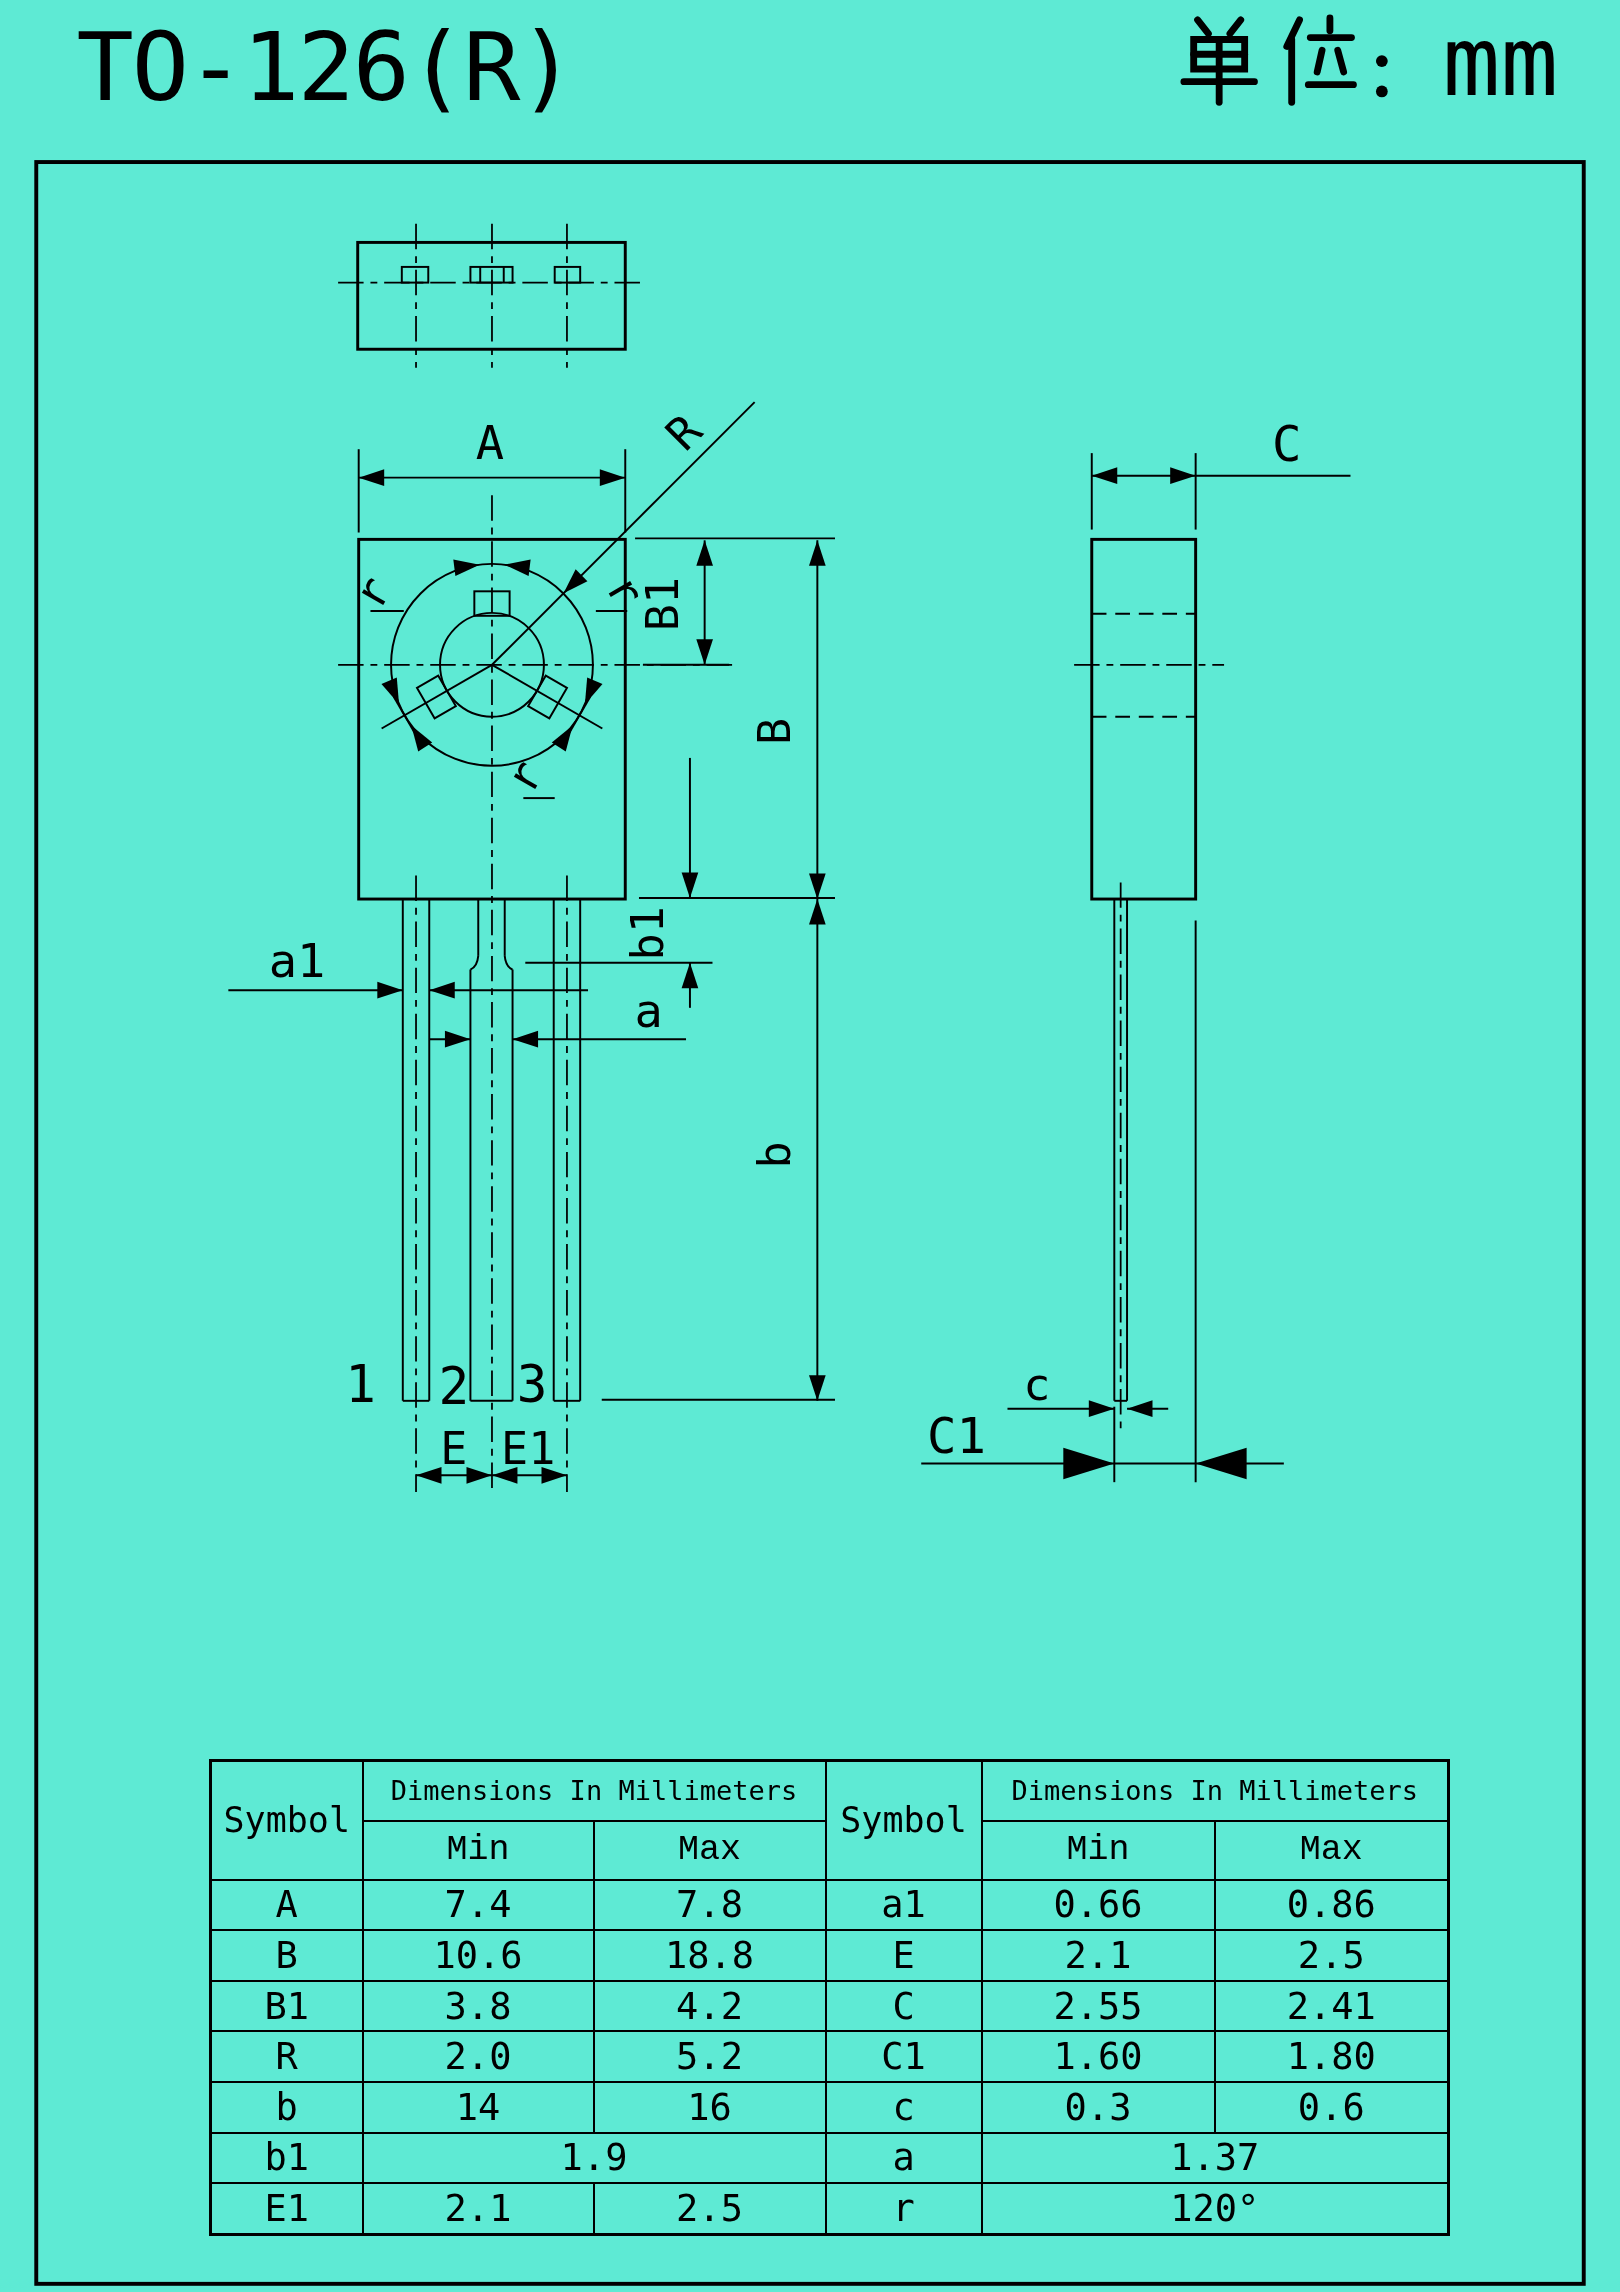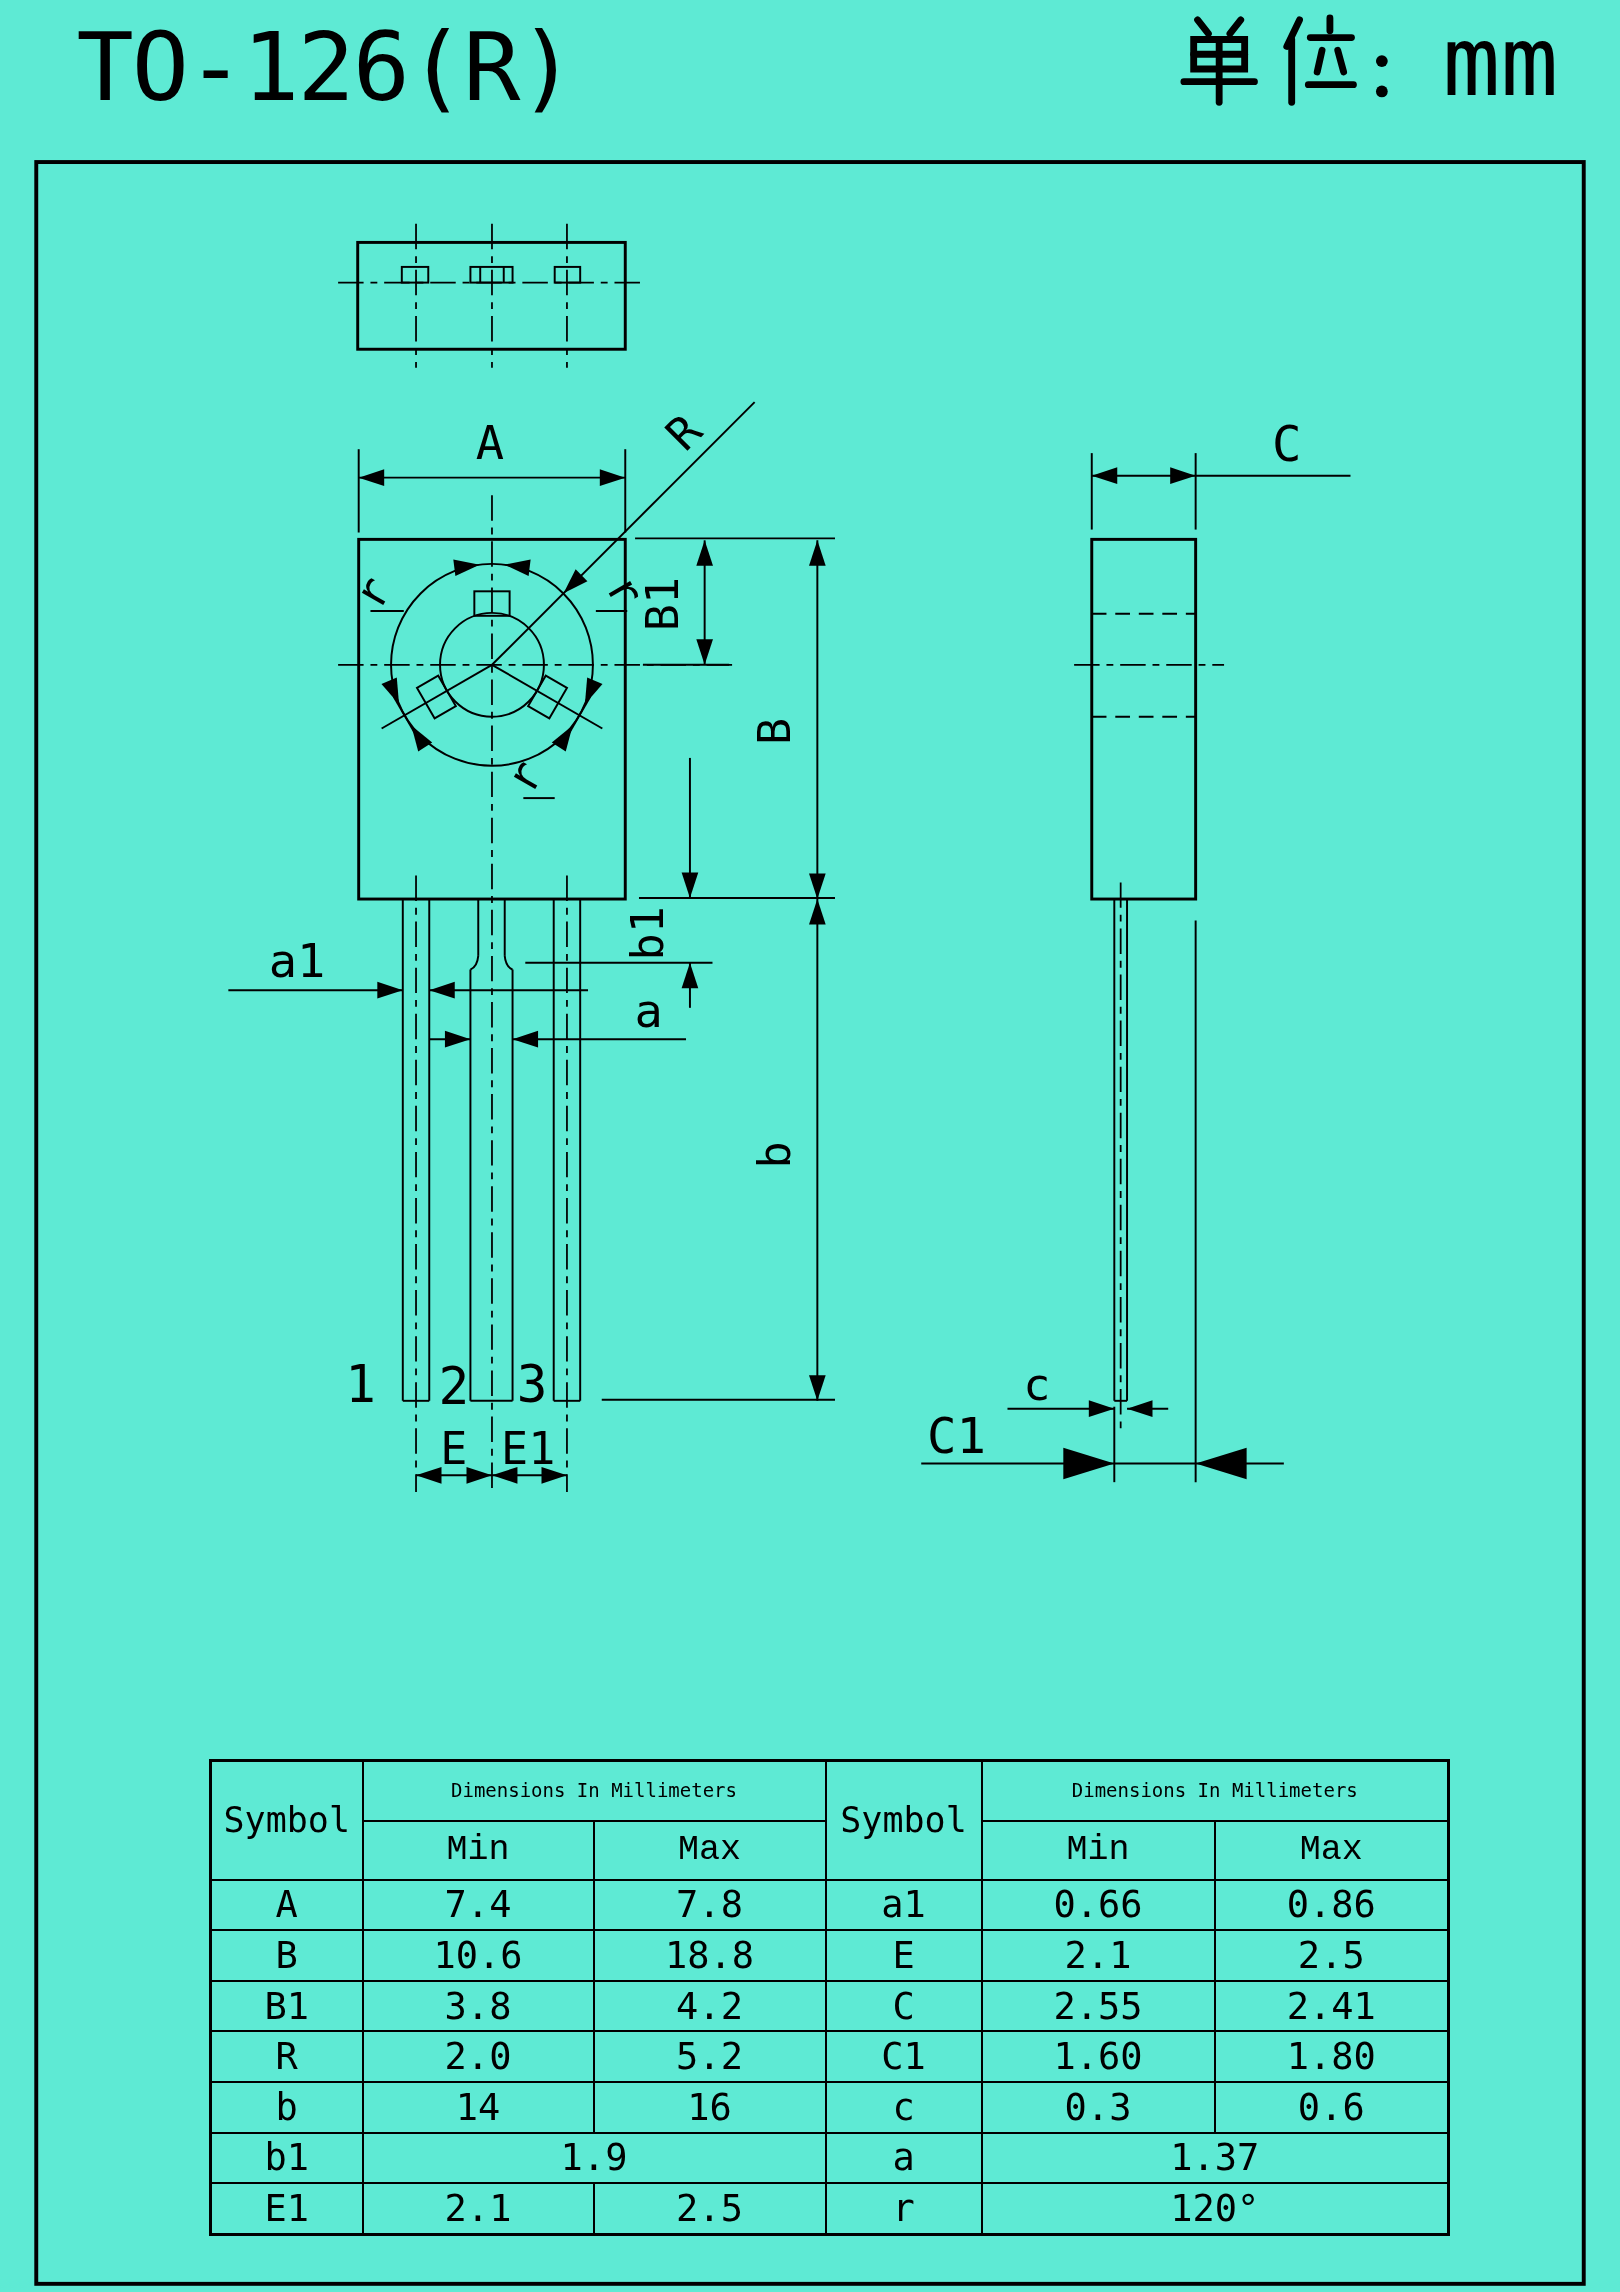--- a/index.html
+++ b/index.html
@@ -19,21 +19,21 @@
   #dim-table{
     position:absolute;left:209px;top:1759px;width:1239px;height:477px;
     border-collapse:collapse;table-layout:fixed;text-align:center;
     font-size:37px;line-height:1;padding-left:8px;
   }
   #dim-table,#dim-table td,#dim-table th{border:2px solid #000;}
   #dim-table{border-width:3.9px;}
   #dim-table td,#dim-table th{padding:0;font-weight:normal;
     border-top-width:2.9px;border-bottom-width:2.9px;overflow:hidden;white-space:nowrap;}
   #dim-table th{font-size:35px;}
-  #dim-table th.dim-hdr{font-size:19px;border-bottom-width:2px;}
+  #dim-table th.dim-hdr{font-size:27px;border-bottom-width:2px;}
   #dim-table tr.hdr1{height:60px;} #dim-table tr.hdr2{height:59px;font-family:Liberation Mono, monospace;}
 </style>
 </head>
 <body>
 
 <div class="page">
 
 <svg width="1620" height="2293" viewBox="0 0 1653 2339">
 
   <text x="78" y="102" font-size="97" letter-spacing="-2">TO-126(R)</text>

